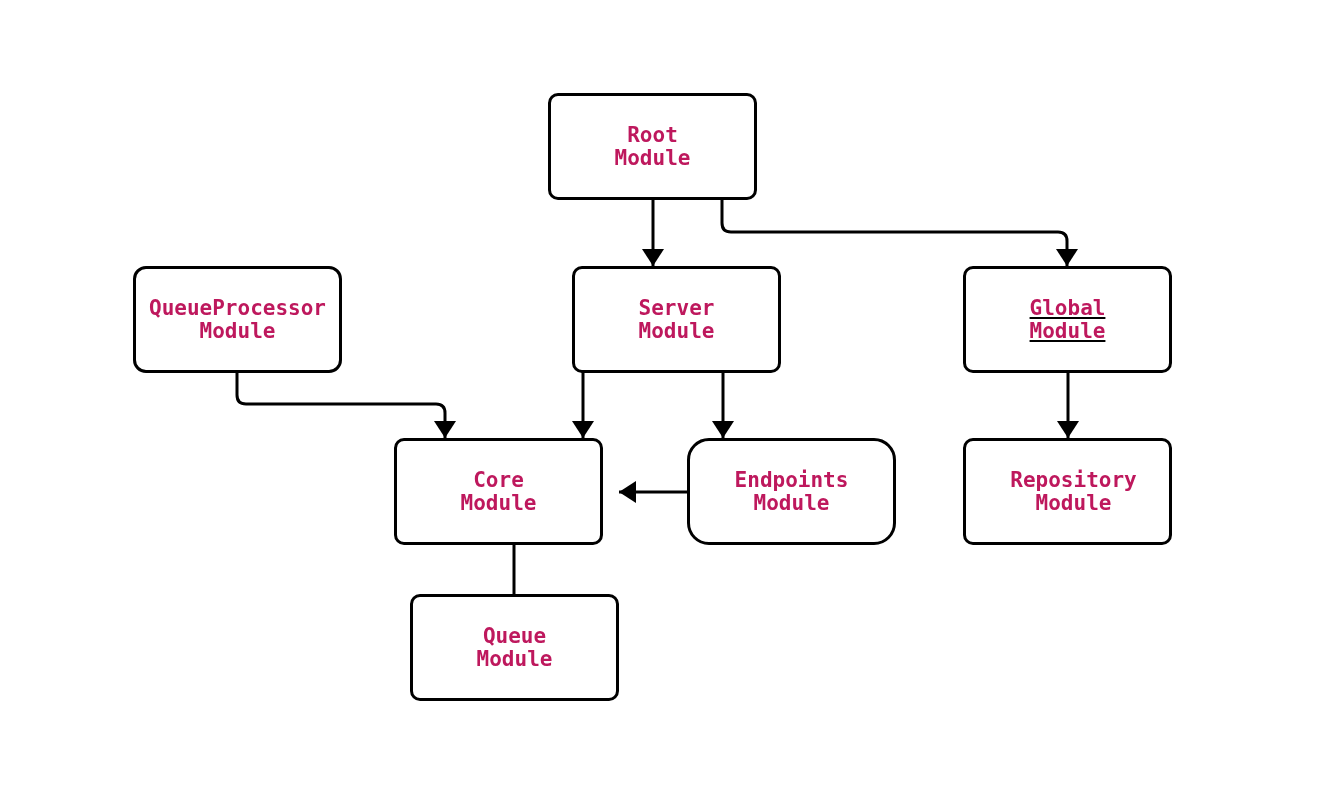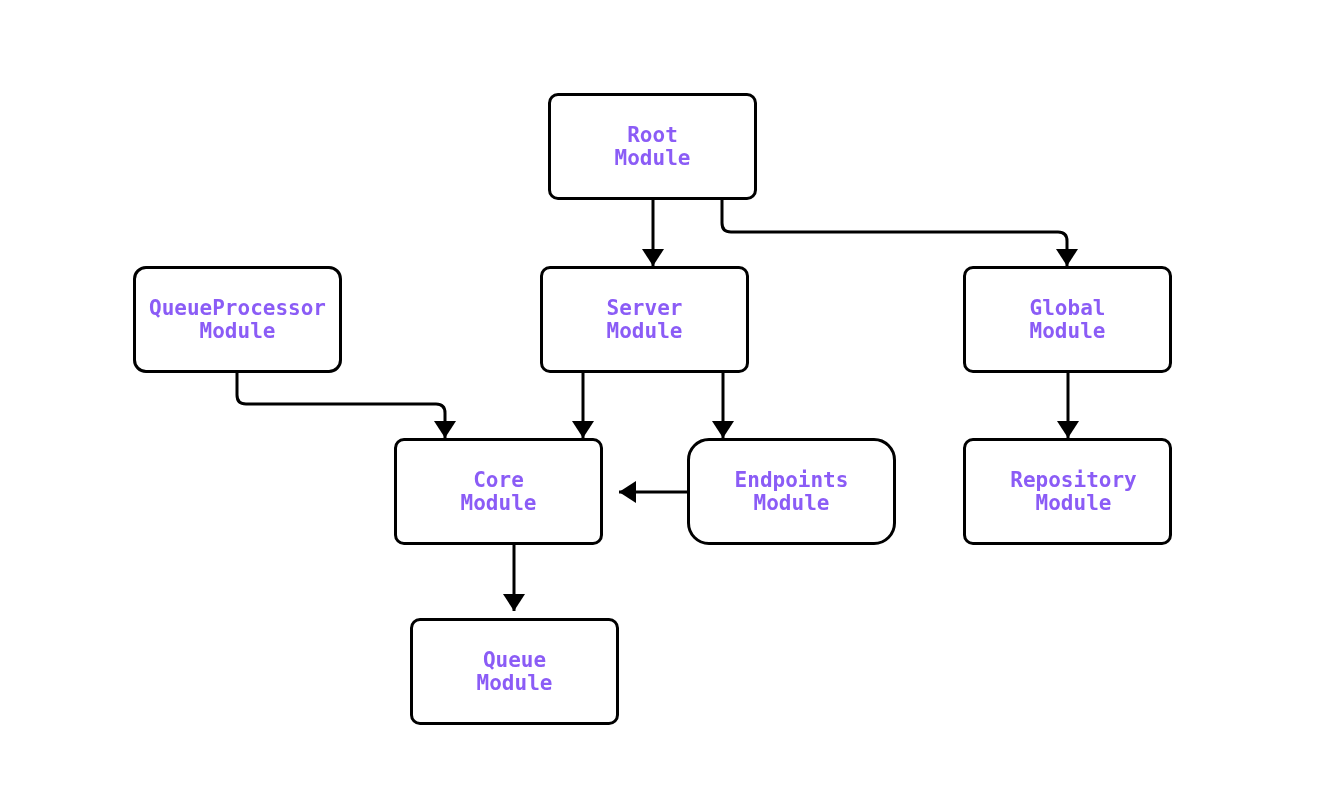--- a/index.html
+++ b/index.html
@@ -31,34 +31,34 @@
     border: 3px solid #000000;
     border-radius: 10px;
     display: flex;
     align-items: center;
     justify-content: center;
   }
   .node-label {
     font-weight: bold;
     font-size: 21px;
     line-height: 23px;
-    color: #8b5cf6;
+    color: #be185d;
     text-align: center;
     white-space: pre-line;
     letter-spacing: 0px;
   }
   
   .n-root          { left: 548px; top: 93px;  }
   .n-queueprocessor{ left: 133px; top: 266px; border-radius: 13px; }
-  .n-server        { left: 540px; top: 266px; justify-content: center; }
-  .n-global        { left: 963px; top: 266px; }
+  .n-server        { left: 572px; top: 266px; justify-content: center; }
+  .n-global        { left: 963px; top: 266px; text-decoration: underline; }
   .n-core          { left: 394px; top: 438px; }
   .n-endpoints     { left: 687px; top: 438px; border-radius: 22px; }
   .n-repository    { left: 963px; top: 438px; padding-left: 12px; }
-  .n-queue         { left: 410px; top: 618px; }
+  .n-queue         { left: 410px; top: 594px; }
 </style>
 </head>
 <body>
 
 <div id="canvas">
 
   <svg id="edge-layer" viewBox="0 0 1337 809" xmlns="http://www.w3.org/2000/svg">
       <path d="M 653 200 L 653 266" fill="none" stroke="#000000" stroke-width="3"></path>
       <polygon points="653,266 642,249 664,249" fill="#000000"></polygon>
       <path d="M 722 200 L 722 223 Q 722 232 731 232 L 1058 232 Q 1067 232 1067 241 L 1067 266" fill="none" stroke="#000000" stroke-width="3"></path>

